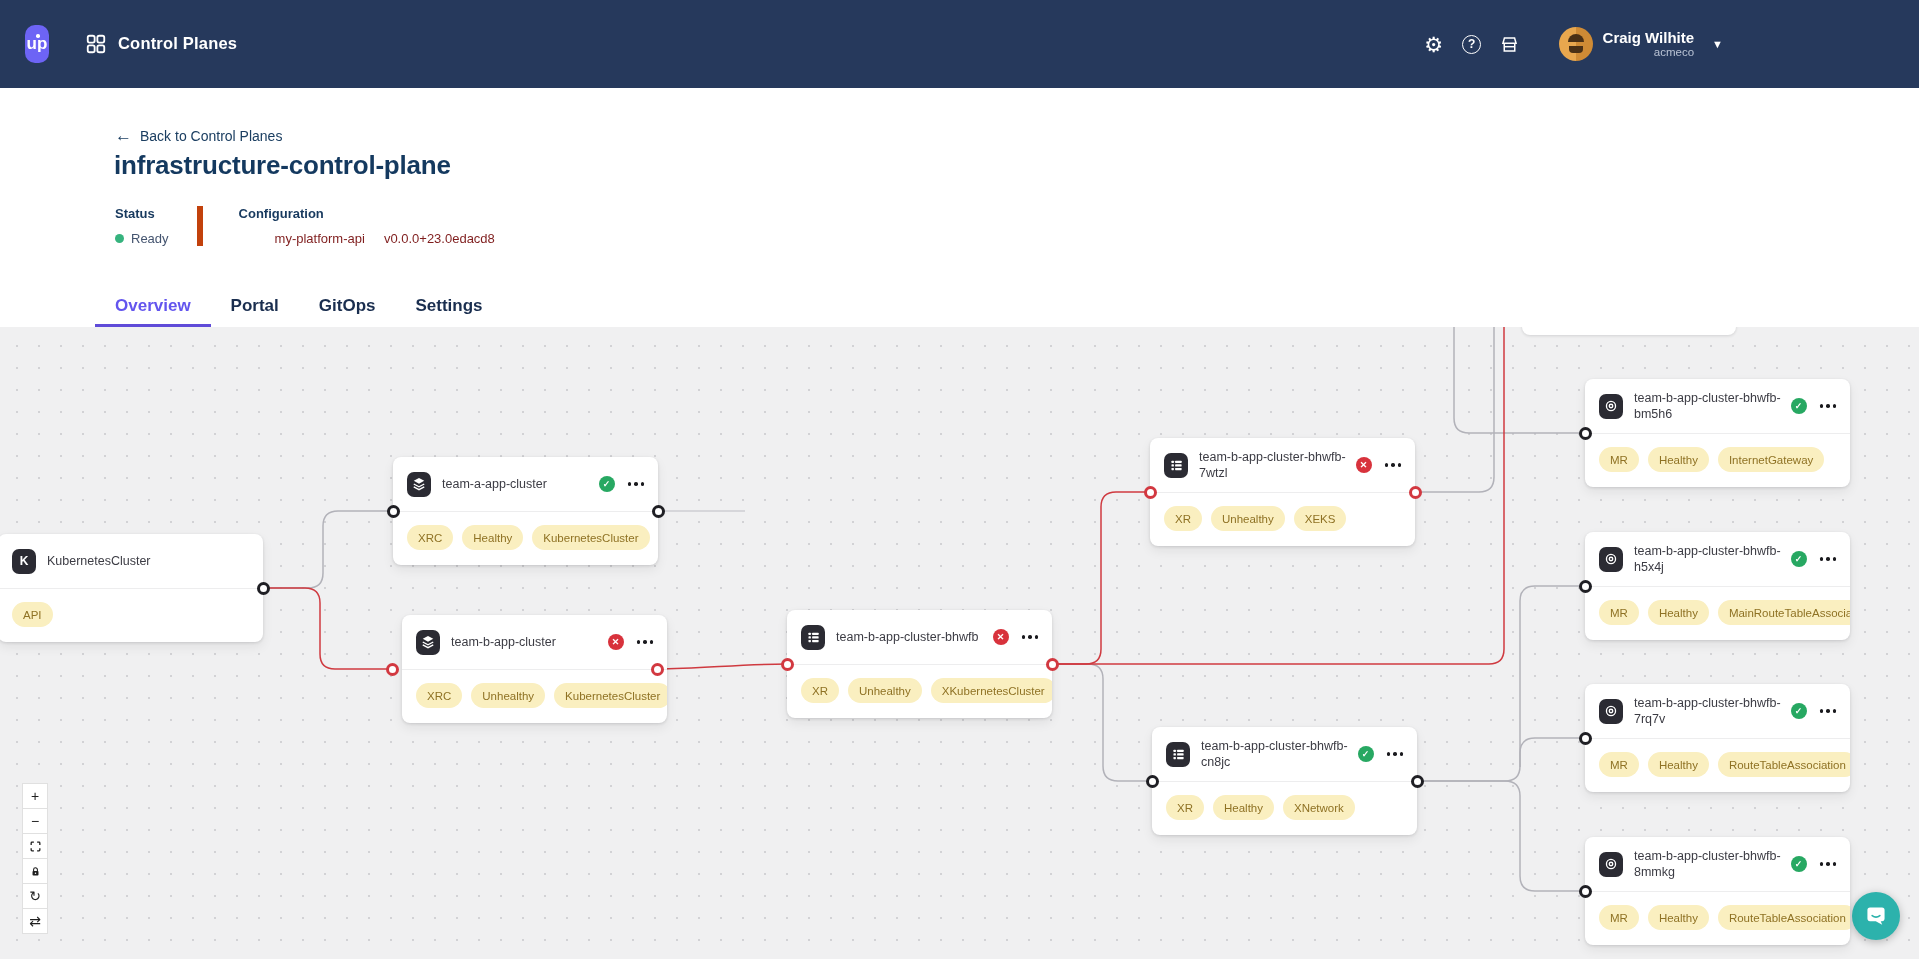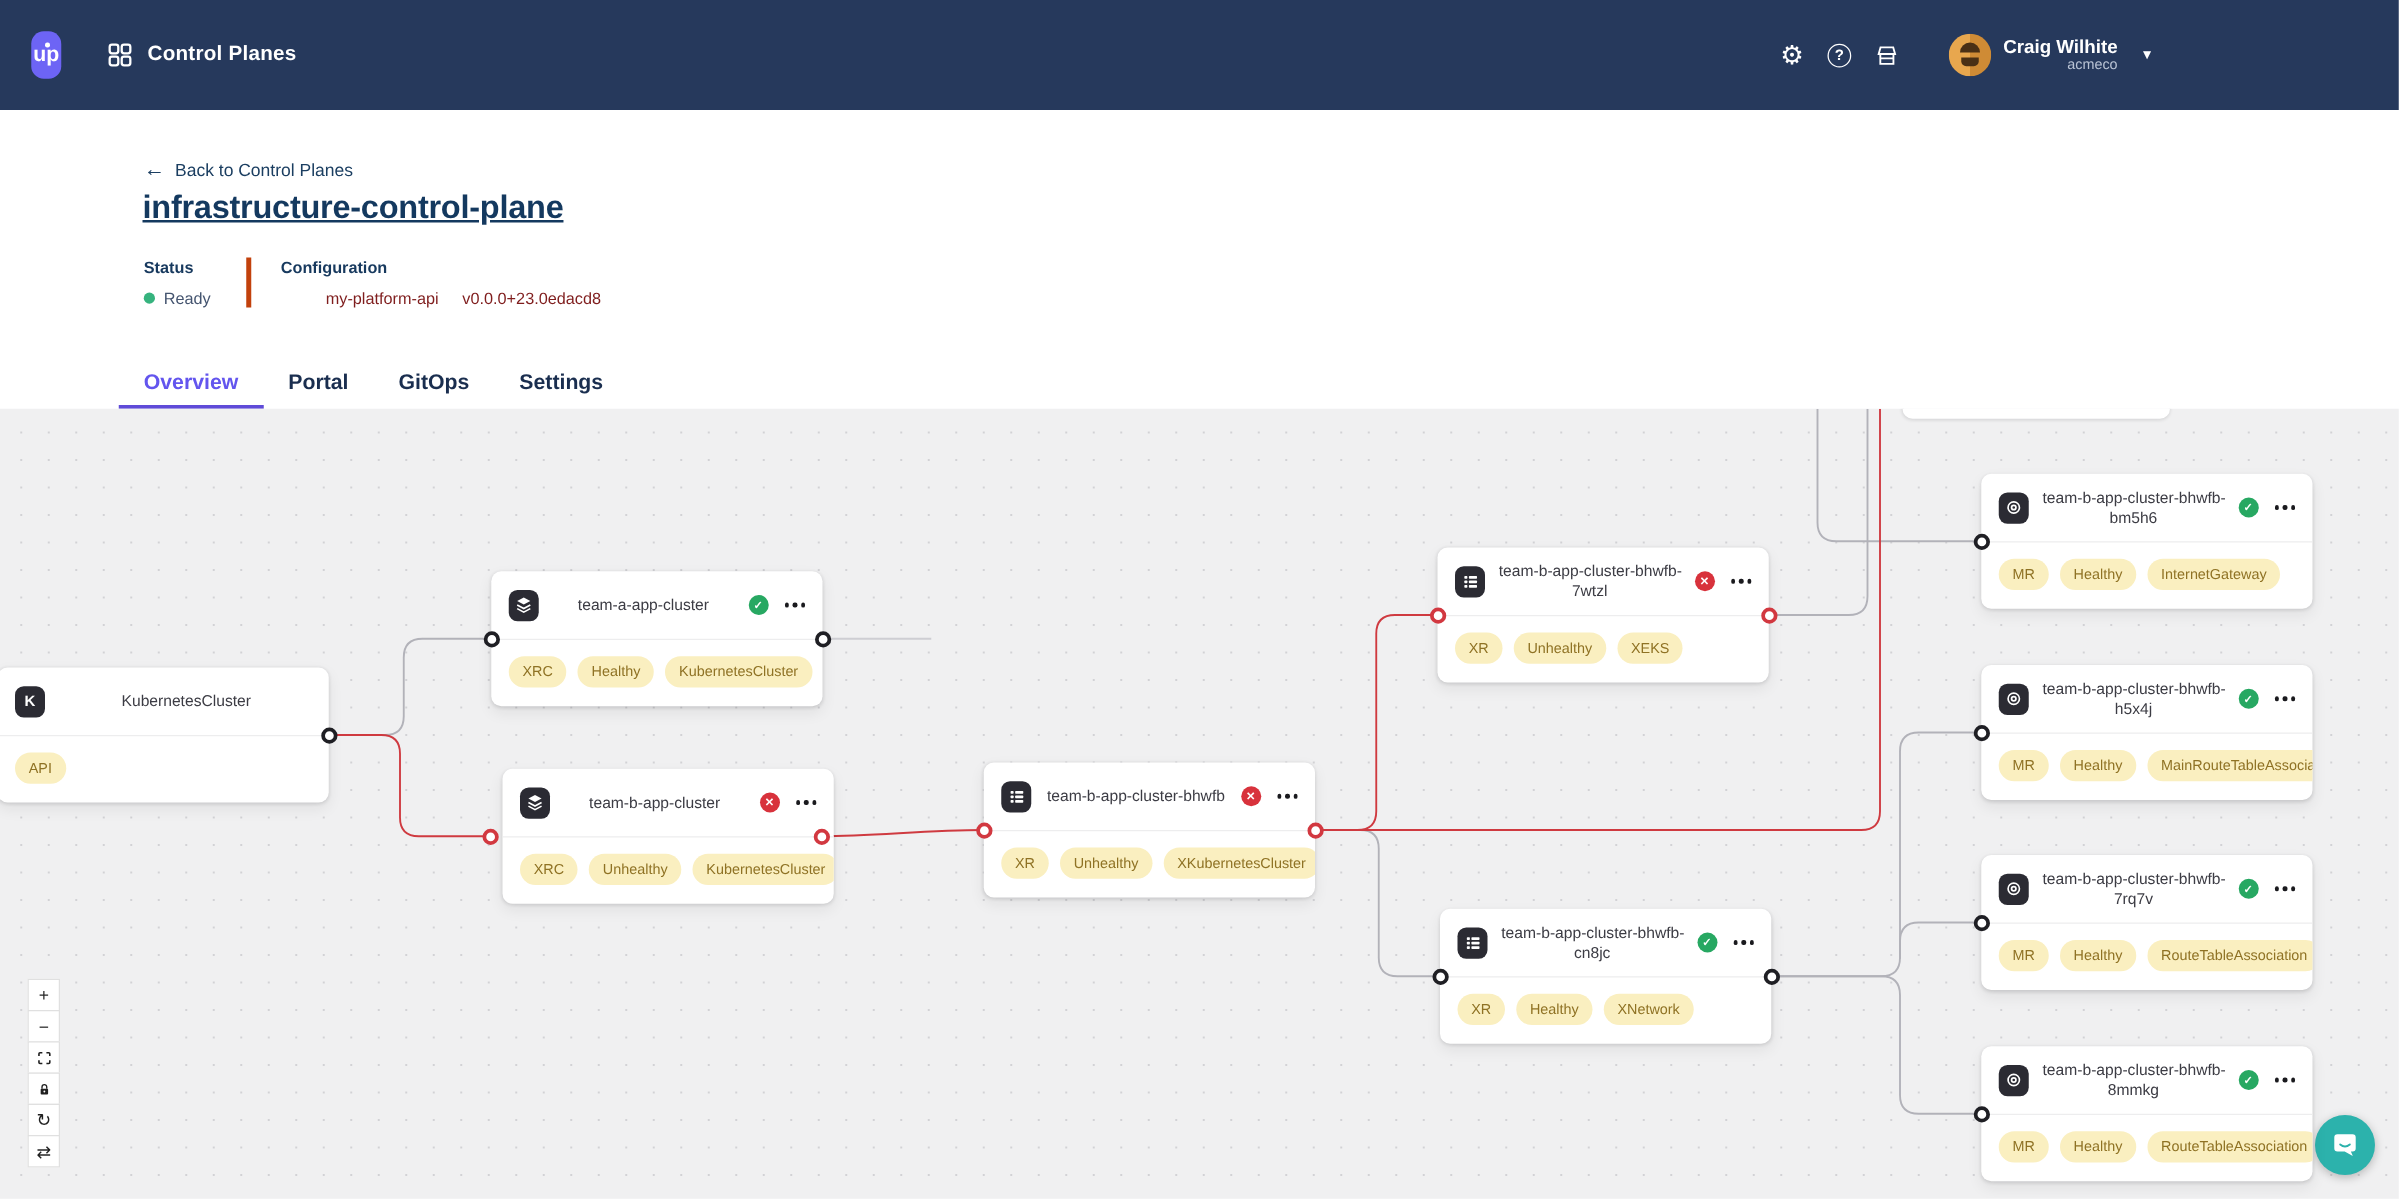--- a/index.html
+++ b/index.html
@@ -29,24 +29,24 @@
   .user { display:flex; align-items:center; gap:10px; margin-left:22px; cursor:pointer; }
   .uname { color:#fff; font-weight:bold; font-size:15px; line-height:17px; }
   .uorg  { color:#B9C3D4; font-size:11.5px; line-height:13px;text-align:right; }
   .caret { color:#fff; font-size:11px; margin-left:8px; }
 
   
   .back { position:absolute; left:115px; top:126px; display:flex; align-items:center; gap:8px;
           color:#1B3E61; font-size:14px; cursor:pointer; text-decoration:none; }
   .back .arrow { font-size:17px; }
   .page-title { position:absolute; left:114px; top:150px; color:#14395F; font-size:26px;
-                font-weight:bold; letter-spacing:-0.2px;text-decoration:underline; }
+                font-weight:bold; letter-spacing:-0.2px; }
   .meta { position:absolute; left:115px; top:206px; display:flex; }
   .meta-col { padding-right:28px; }
-  .meta-col.config { border-left:4px solid #c2410c; padding-left:24px; }
+  .meta-col.config { border-left:6px solid #c2410c; padding-left:36px; }
   .meta-label { color:#17395E; font-weight:bold; font-size:13px; margin-bottom:10px; }
   .meta-value { color:#44546F; font-size:13px; display:flex; align-items:center; gap:7px; }
   .dot-green { width:9px; height:9px; border-radius:50%; background:#36B37E; display:inline-block; }
   .config-vals { color:#7f1d1d;margin-left:36px; }
   .config-vals span + span { margin-left:12px; }
 
   
   .tabs { position:absolute; left:95px; top:285px; display:flex; gap:0; height:42px; }
   .tab { position:relative; padding:0 20px; display:flex; align-items:center;
          font-size:17px; font-weight:bold; color:#1A2E4F; cursor:pointer; }
@@ -62,21 +62,21 @@
   .edges { position:absolute; left:0; top:0; }
 
   .node { position:absolute; height:108px; background:#fff; border-radius:8px;
           box-shadow:0 1px 3px rgba(27,31,35,.14), 0 5px 12px rgba(27,31,35,.07);
           overflow:hidden; cursor:pointer; }
   .nrow1 { height:54px; display:flex; align-items:center; padding:0 12px 0 14px; gap:11px; }
   .nicon { width:24px; height:25px; border-radius:7px; background:#2B2B33; color:#fff;
            display:flex; align-items:center; justify-content:center; flex:none;
            font-size:12px; font-weight:bold; }
   .ntitle { flex:1; min-width:0; font-size:12.5px; line-height:16px; color:#3C3C44;
-            white-space:nowrap;text-align:center; }
+            white-space:nowrap; }
   .st { width:16px; height:16px; border-radius:50%; color:#fff; font-size:9px; font-weight:bold;
         display:flex; align-items:center; justify-content:center; flex:none; }
   .st.ok  { background:#27A862; }
   .st.bad { background:#D8323C; }
   .nmenu { display:flex; gap:3px; padding:6px 2px; cursor:pointer; flex:none; }
   .nmenu i { width:3.5px; height:3.5px; border-radius:50%; background:#1A1A1E; display:block; }
   .ndivider { position:absolute; left:0; right:0; top:54px; height:1px; background:#EDEDEE; }
   .nbadges { position:absolute; left:14px; top:68px; display:flex; gap:9px; white-space:nowrap; }
   .badge { height:25px; border-radius:12.5px; background:#FAEFC0; color:#8F7224;
            font-size:11.5px; display:flex; align-items:center; padding:0 11px; flex:none; }

